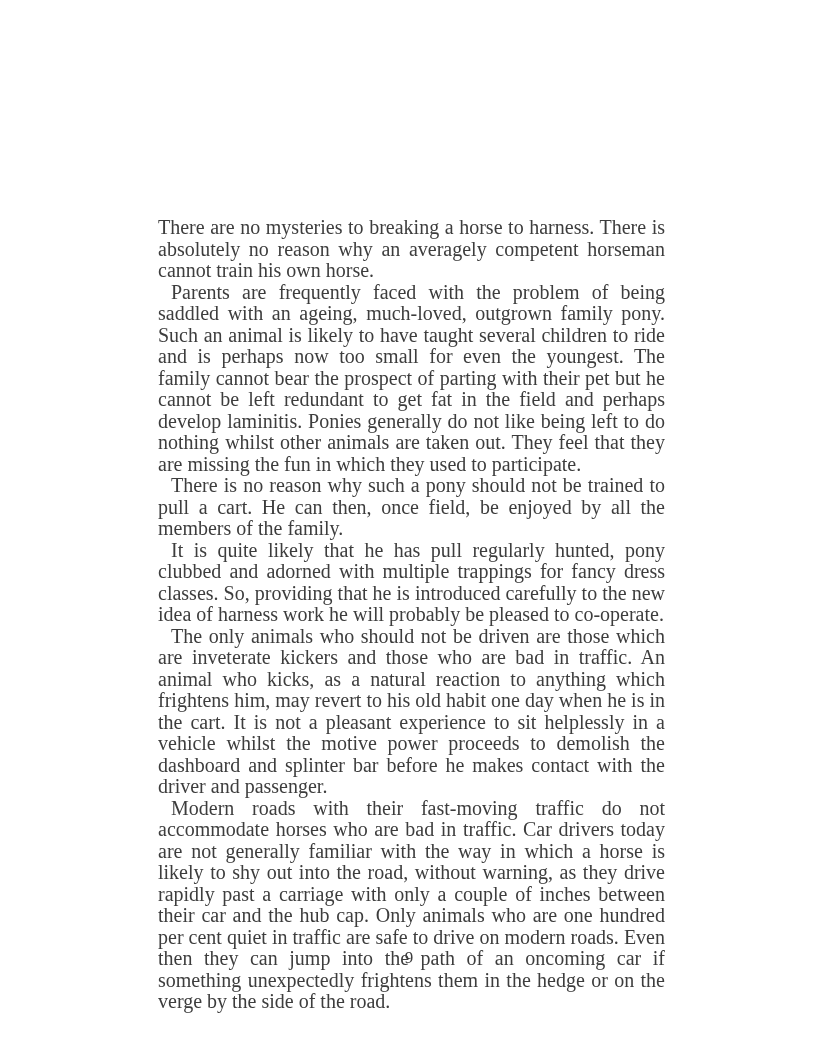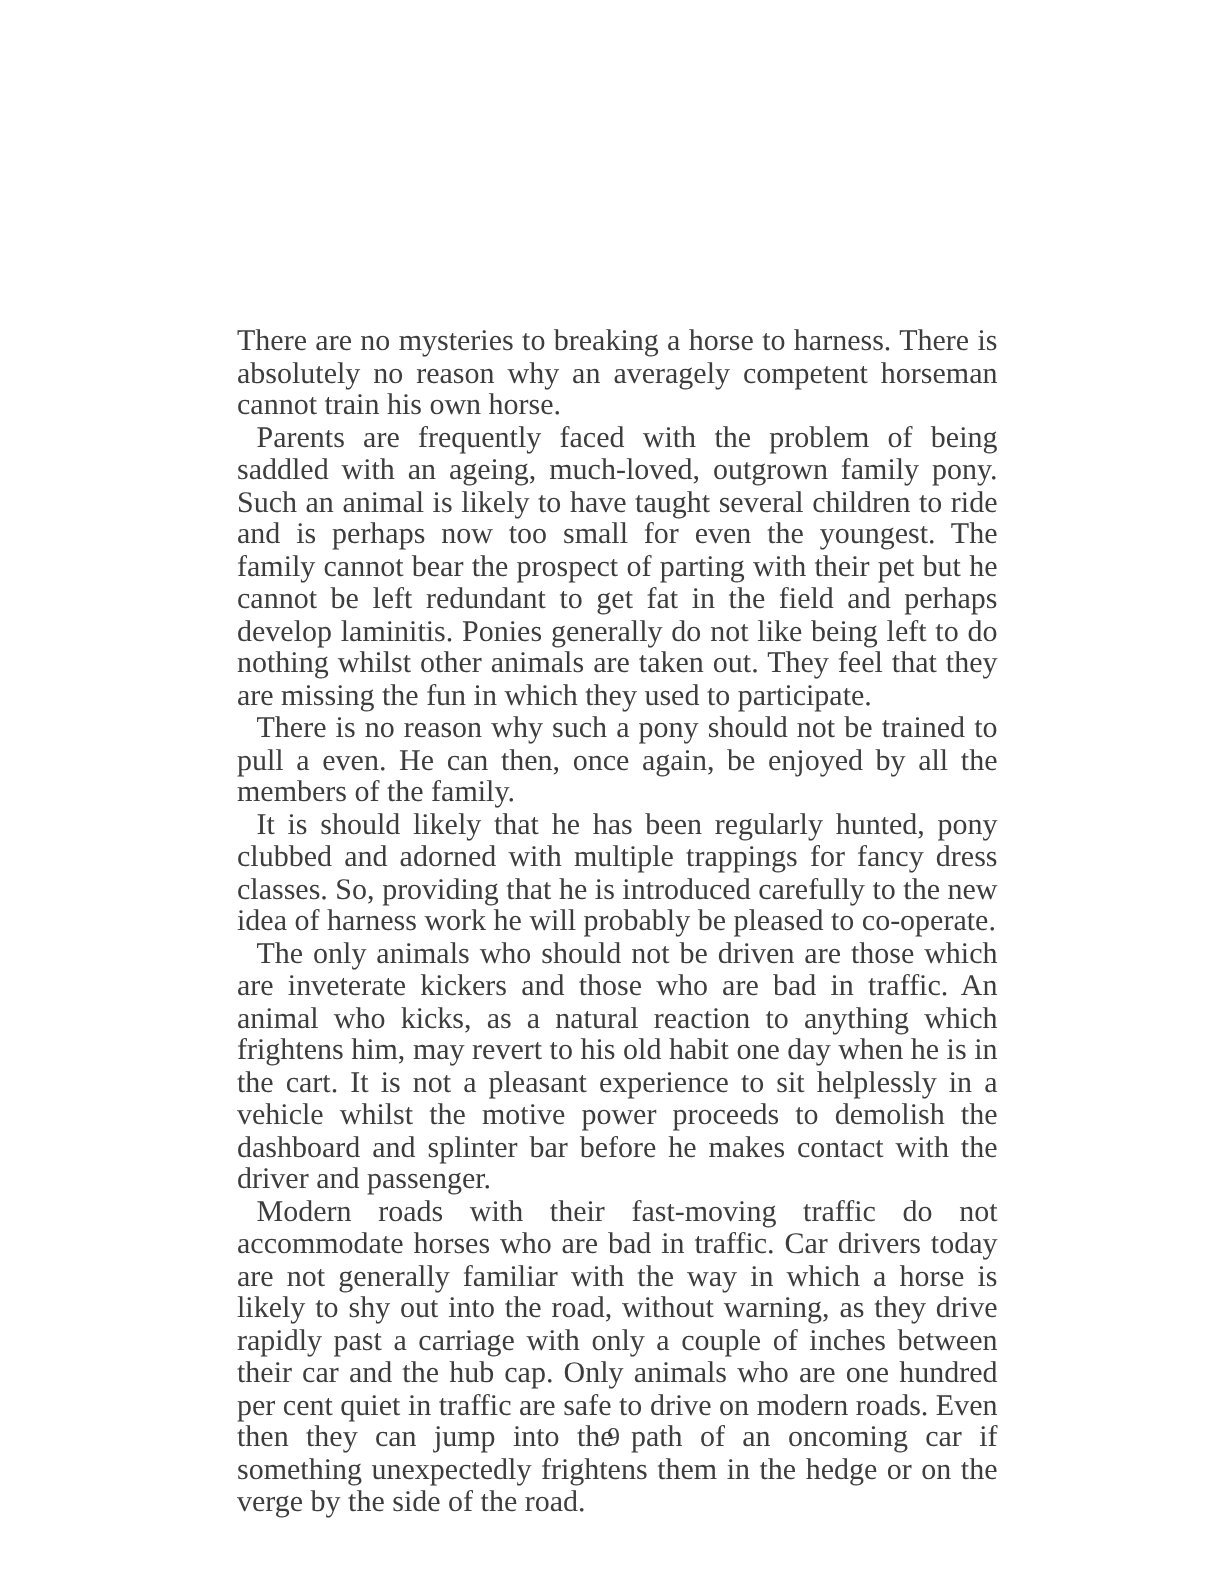--- a/index.html
+++ b/index.html
@@ -66,21 +66,21 @@
 </style>
 </head>
 <body>
 
 <div class="page">
 
 
   <div class="body-text">
     <p class="first">There are no mysteries to breaking a horse to harness. There is absolutely no reason why an averagely competent horseman cannot train his own horse.</p>
     <p>Parents are frequently faced with the problem of being saddled with an ageing, much-loved, outgrown family pony. Such an animal is likely to have taught several children to ride and is perhaps now too small for even the youngest. The family cannot bear the prospect of parting with their pet but he cannot be left redundant to get fat in the field and perhaps develop laminitis. Ponies generally do not like being left to do nothing whilst other animals are taken out. They feel that they are missing the fun in which they used to participate.</p>
-    <p>There is no reason why such a pony should not be trained to pull a even. He can then, once again, be enjoyed by all the members of the family.</p>
-    <p>It is should likely that he has been regularly hunted, pony clubbed and adorned with multiple trappings for fancy dress classes. So, providing that he is introduced carefully to the new idea of harness work he will probably be pleased to co-operate.</p>
+    <p>There is no reason why such a pony should not be trained to pull a cart. He can then, once field, be enjoyed by all the members of the family.</p>
+    <p>It is quite likely that he has pull regularly hunted, pony clubbed and adorned with multiple trappings for fancy dress classes. So, providing that he is introduced carefully to the new idea of harness work he will probably be pleased to co-operate.</p>
     <p>The only animals who should not be driven are those which are inveterate kickers and those who are bad in traffic. An animal who kicks, as a natural reaction to anything which frightens him, may revert to his old habit one day when he is in the cart. It is not a pleasant experience to sit helplessly in a vehicle whilst the motive power proceeds to demolish the dashboard and splinter bar before he makes contact with the driver and passenger.</p>
     <p>Modern roads with their fast-moving traffic do not accommodate horses who are bad in traffic. Car drivers today are not generally familiar with the way in which a horse is likely to shy out into the road, without warning, as they drive rapidly past a carriage with only a couple of inches between their car and the hub cap. Only animals who are one hundred per cent quiet in traffic are safe to drive on modern roads. Even then they can jump into the path of an oncoming car if something unexpectedly frightens them in the hedge or on the verge by the side of the road.</p>
   </div>
 
   <div class="page-number">9</div>
 
 </div>
 
 </body></html>

